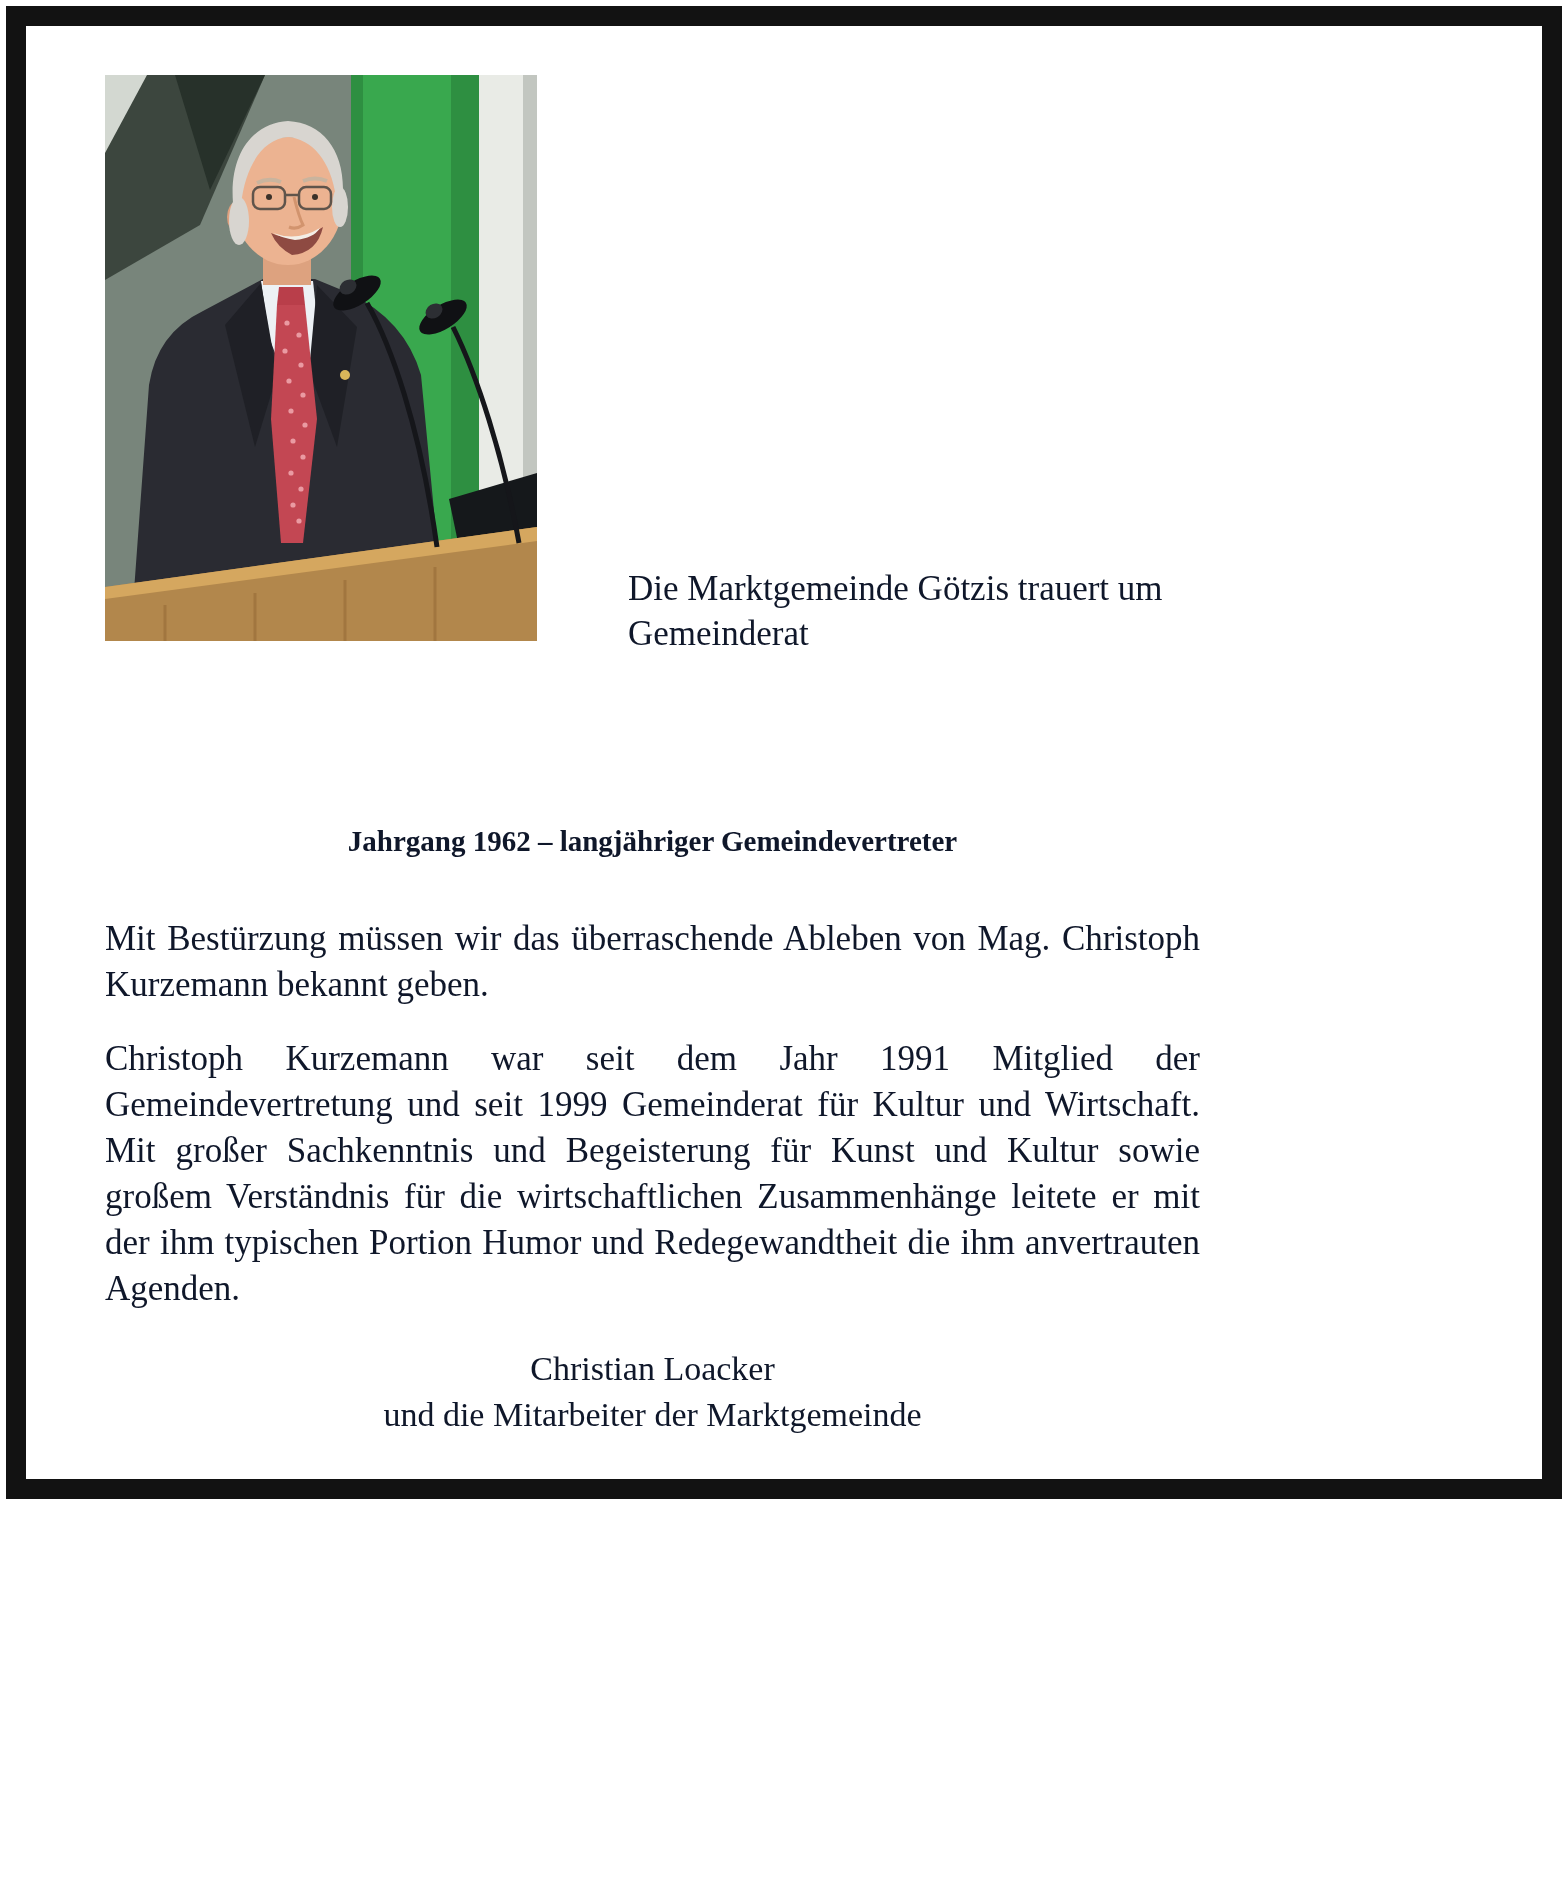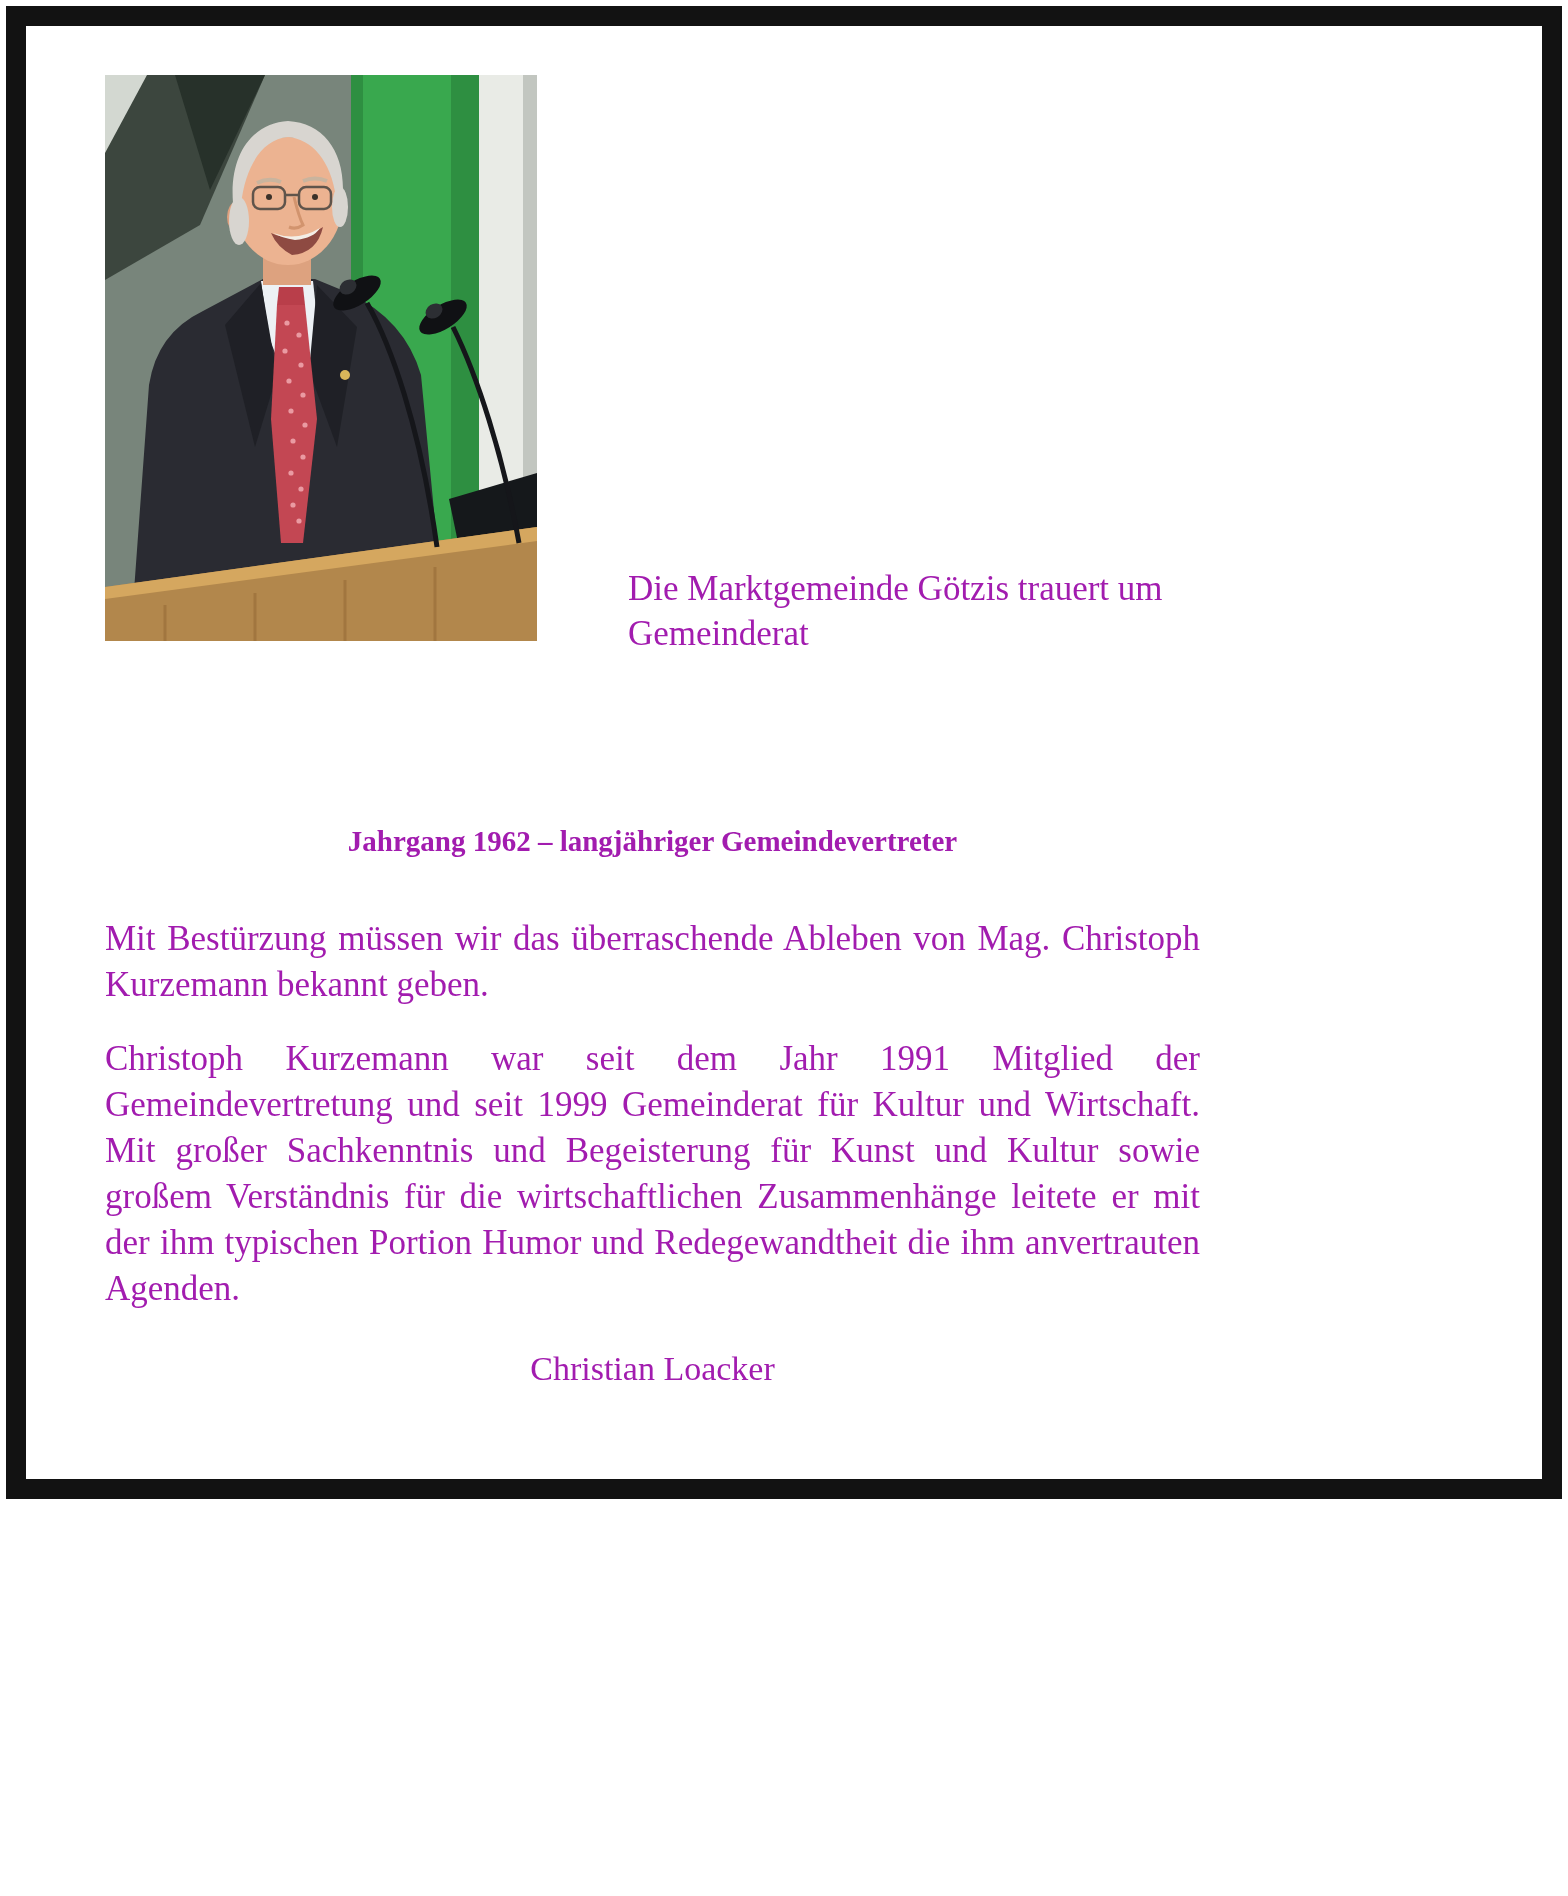--- a/index.html
+++ b/index.html
@@ -6,21 +6,21 @@
     margin: 0;
     padding: 0;
     background: #ffffff;
   }
   .page {
     position: relative;
     width: 1568px;
     height: 1505px;
     background: #ffffff;
     font-family: "Liberation Serif", serif;
-    color: #a21caf;
+    color: #0f172a;
     overflow: hidden;
   }
   .frame {
     position: absolute;
     left: 6px; top: 6px; right: 6px; bottom: 6px;
     border: 20px solid #121212;
     pointer-events: none;
   }
   .photo {
     position: absolute;
@@ -172,16 +172,17 @@
   <div class="subtitle">
     <span class="line">Jahrgang 1962 – langjähriger Gemeindevertreter</span>
   </div>
 
   <div class="main-text">
     <p>Mit Bestürzung müssen wir das überraschende Ableben von Mag. Christoph Kurzemann bekannt geben.</p>
     <p>Christoph Kurzemann war seit dem Jahr 1991 Mitglied der Gemeindevertretung und seit 1999 Gemeinderat für Kultur und Wirtschaft. Mit großer Sachkenntnis und Begeisterung für Kunst und Kultur sowie großem Verständnis für die wirtschaftlichen Zusammenhänge leitete er mit der ihm typischen Portion Humor und Redegewandtheit die ihm anvertrauten Agenden.</p>
 
     <div class="signature">
       <span class="line">Christian Loacker</span>
+      <span class="line">und die Mitarbeiter der Marktgemeinde</span>
     </div>
   </div>
 
 </div>
 
 </body></html>

